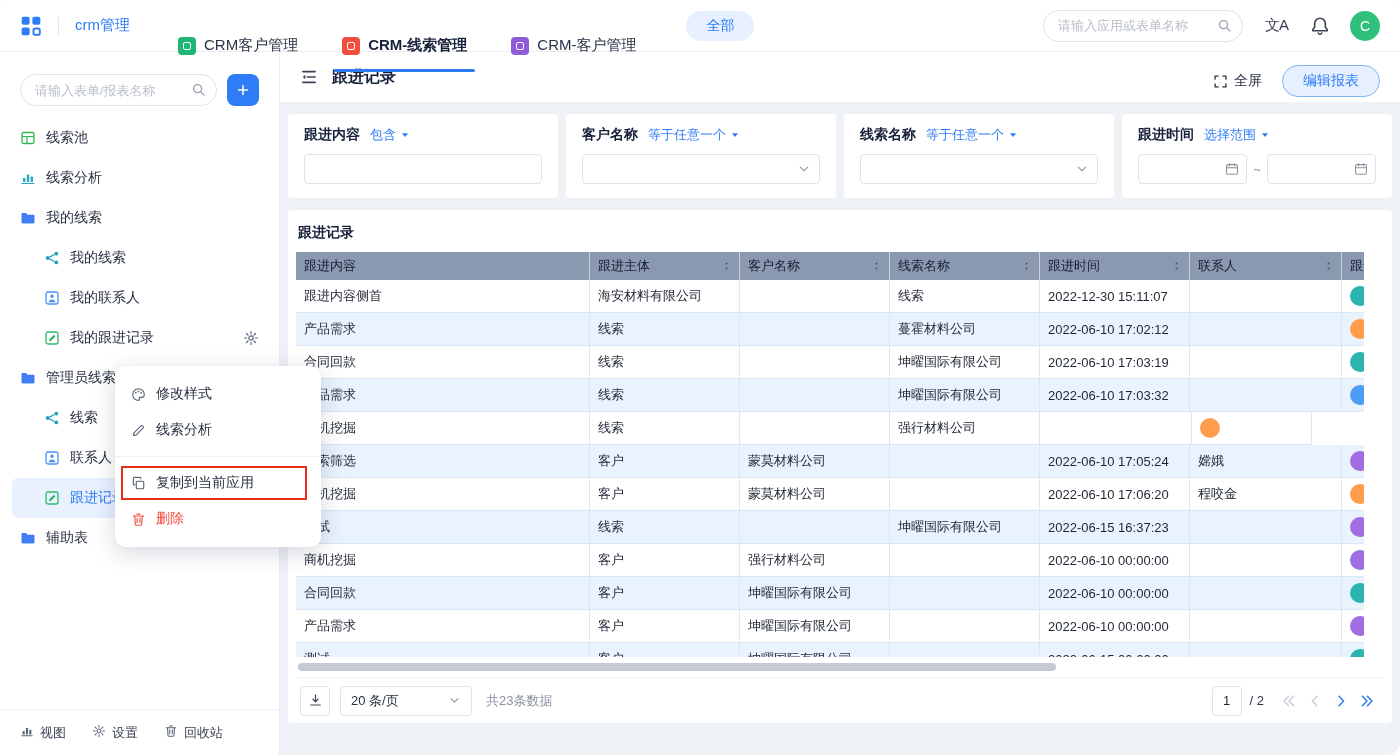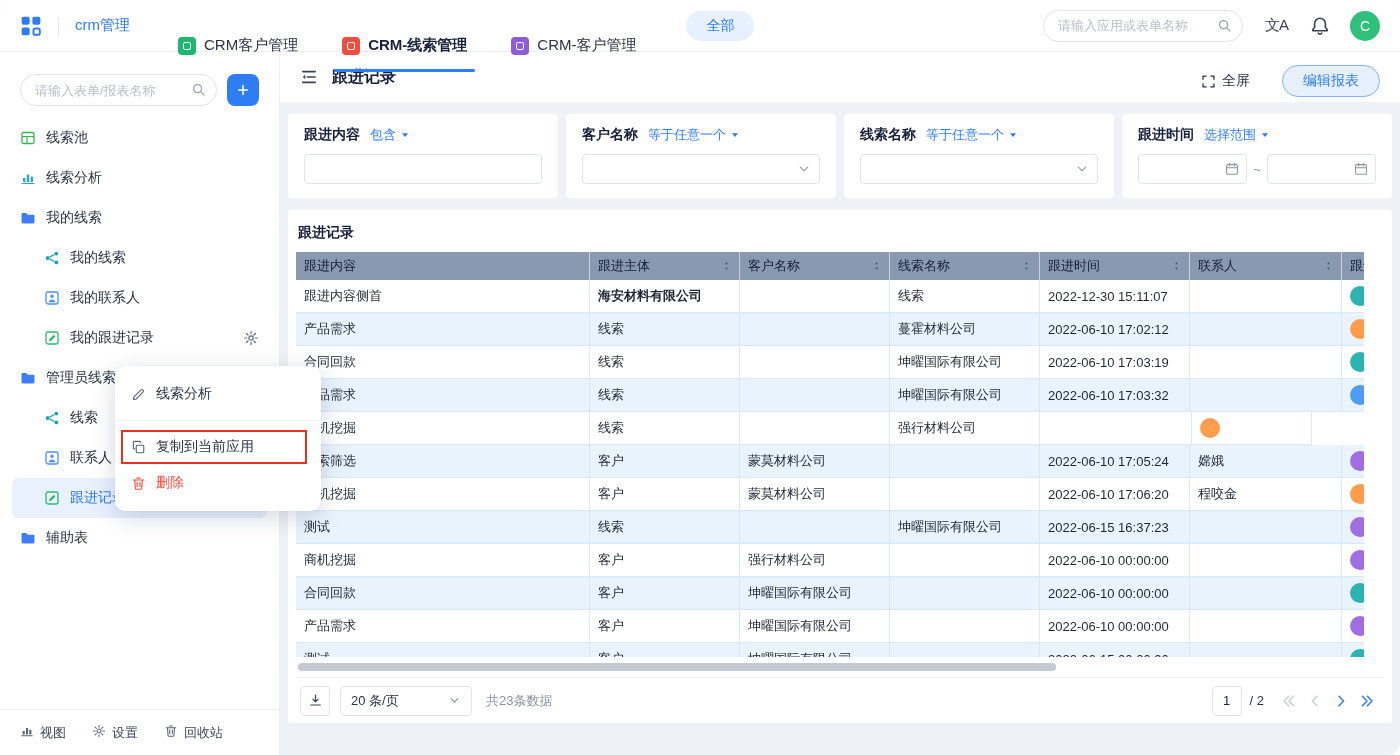--- a/index.html
+++ b/index.html
@@ -54,21 +54,21 @@
   .side-footer { position:absolute; left:0; right:0; bottom:0; height:46px; border-top:1px solid #f0f2f5;
                  display:flex; align-items:center; padding:0 20px; gap:26px; background:#fff; }
   .sf-item { display:flex; align-items:flex-start; gap:6px; font-size:13px; color:#3c4454; cursor:pointer; }
   .sf-item .icon { width:14px; height:14px; color:#5a6474; }
 
   
   .main { position:absolute; top:52px; left:280px; right:0; bottom:0; background:#eef1f6; overflow:hidden; }
   .page-header { height:50px; background:#fff; display:flex; align-items:center; padding:0 20px; }
   .ph-collapse { width:18px; height:18px; color:#3a4254; cursor:pointer; }
   .page-title { font-size:16px; font-weight:bold; color:#16203a; margin-left:14px; }
-  .ph-right { margin-left:auto; display:flex; align-items:center; gap:32px;margin-top:8px; }
+  .ph-right { margin-left:auto; display:flex; align-items:center; gap:20px;margin-top:8px; }
   .fullscreen { display:flex; align-items:center; gap:6px; font-size:14px; color:#2b3347; cursor:pointer; }
   .fullscreen .icon { width:15px; height:15px; }
   .edit-btn { height:32px; padding:0 20px; border-radius:16px; border:1px solid #84b4f7; background:#e6f0ff;
               color:var(--accent,#2e7cf6); font-size:14px; cursor:pointer; font-family:inherit; }
 
   .filters { display:grid; grid-template-columns:repeat(4,1fr); gap:8px; margin:12px 8px; }
   .f-card { background:#fff; border-radius:4px; padding:12px 16px 14px; }
   .f-head { display:flex; align-items:center; gap:10px; }
   .f-label { font-size:14px; font-weight:bold; color:#16203a; }
   .f-op { display:flex; align-items:center; gap:4px; font-size:13px; color:var(--accent,#2e7cf6); cursor:pointer; }
@@ -512,21 +512,21 @@
                   </svg>
                 </span>
               </div>
               <div class="th" style="width: 120px;">
                 <span>跟进人</span>
               </div>
             </div>
             <div class="tbody">
               <div class="trow">
                 <div class="td" style="width: 294px;">跟进内容侧首</div>
-                <div class="td" style="width: 150px; font-weight: bold;">海安材料有限公司</div>
+                <div class="td" style="width: 150px;">海安材料有限公司</div>
                 <div class="td" style="width: 150px;"></div>
                 <div class="td" style="width: 150px;">线索</div>
                 <div class="td" style="width: 150px;">2022-12-30 15:11:07</div>
                 <div class="td" style="width: 152px;"></div>
                 <div class="td" style="width: 120px;">
                   <span class="avatar-dot" style="background: rgb(44, 181, 176);"></span>
                 </div>
               </div>
               <div class="trow">
                 <div class="td" style="width: 294px;">产品需求</div>
@@ -701,20 +701,31 @@
               <svg viewBox="0 0 16 16" fill="currentColor" xmlns="http://www.w3.org/2000/svg">
                 <path d="M3.4 3.2L8 8l-4.6 4.8M8.4 3.2L13 8l-4.6 4.8" fill="none" stroke="currentColor" stroke-width="1.5" stroke-linecap="round" stroke-linejoin="round"></path>
               </svg>
             </span>
         </button>
       </div>
     </section>
   </main>
 
   <div class="context-menu" id="context-menu">
+      <div class="cm-item">
+        <span class="icon">
+          <svg viewBox="0 0 16 16" fill="currentColor" xmlns="http://www.w3.org/2000/svg">
+            <path d="M8 1.8a6.2 6.2 0 1 0 0 12.4c.9 0 1.2-.7.9-1.3-.4-.9.1-1.9 1.1-1.9h1.5c1.5 0 2.7-1.2 2.7-2.7C14.2 4.5 11.4 1.8 8 1.8z" fill="none" stroke="currentColor" stroke-width="1.2"></path>
+            <circle cx="5.2" cy="6" r="0.9"></circle>
+            <circle cx="8" cy="4.6" r="0.9"></circle>
+            <circle cx="10.8" cy="6" r="0.9"></circle>
+          </svg>
+        </span>
+        <span>修改样式</span>
+      </div>
       <div class="cm-item">
         <span class="icon">
           <svg viewBox="0 0 16 16" fill="currentColor" xmlns="http://www.w3.org/2000/svg">
             <path d="M2.6 13.4l.5-2.8 7.6-7.6c.4-.4 1.1-.4 1.5 0l.8.8c.4.4.4 1.1 0 1.5l-7.6 7.6-2.8.5z" fill="none" stroke="currentColor" stroke-width="1.2" stroke-linejoin="round"></path>
           </svg>
         </span>
         <span>线索分析</span>
       </div>
       <div class="cm-divider"></div>
       <div class="cm-item annotated">

